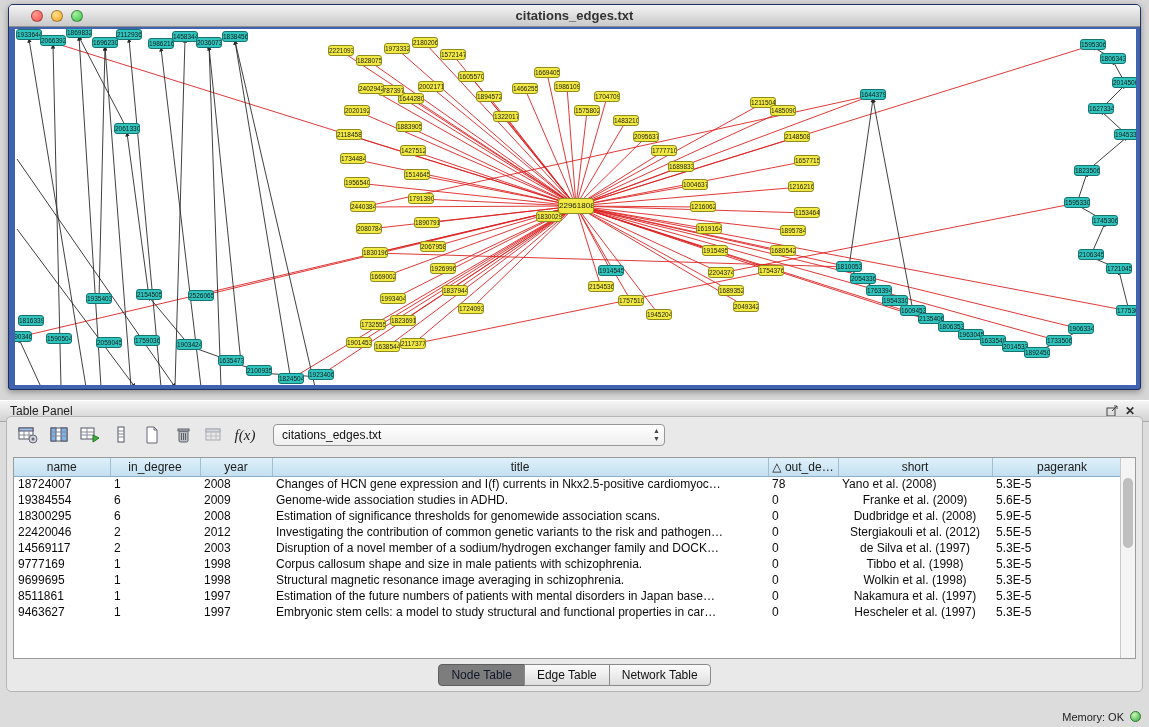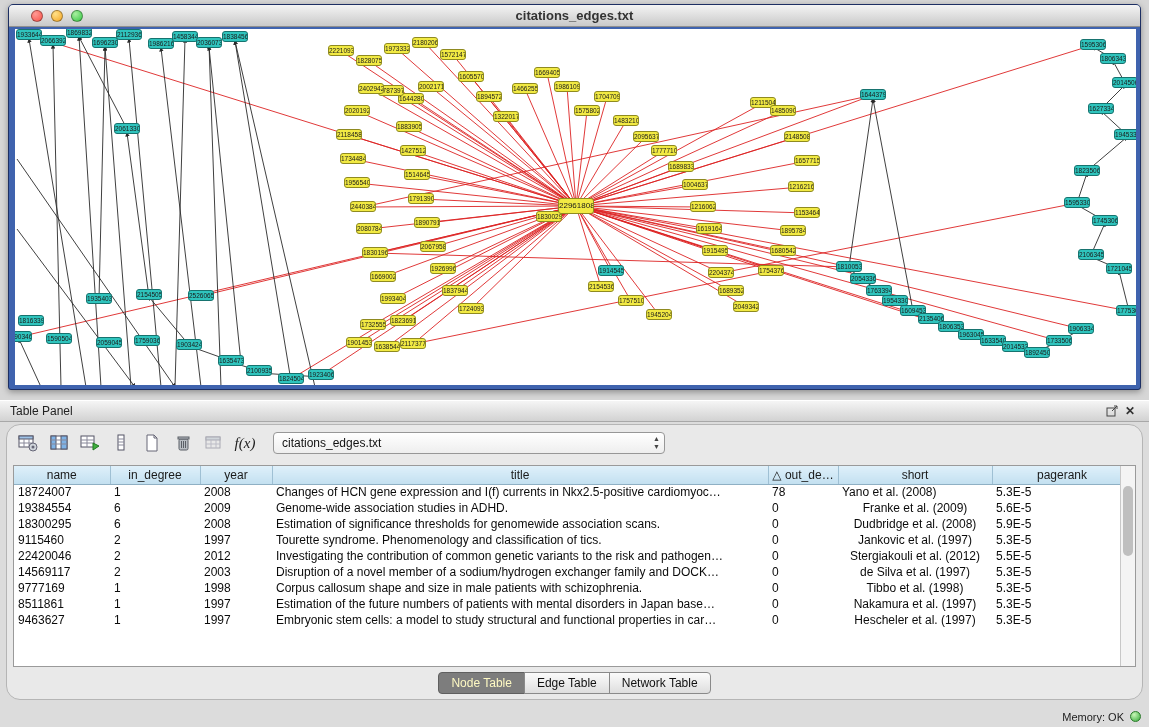--- a/index.html
+++ b/index.html
@@ -51,22 +51,22 @@
   .panel-header {
     height:22px; background:linear-gradient(#f5f5f5,#d2d2d2);
     border-top:1px solid #ffffff; border-bottom:1px solid #a8a8a8;
     display:flex; align-items:center; padding:0 10px; font-size:12px; color:#222;
   }
   .panel-header .spacer { flex:1; }
   .panel-hbtn { width:18px; height:16px; border:none; background:transparent; cursor:default;
     display:flex; align-items:center; justify-content:center; color:#333; font-size:12px; font-weight:bold; }
 
   .panel-content {
-    position:absolute; left:6px; right:6px; top:24px; height:276px;
-    background:#e9e9e9; border:1px solid #b5b5b5; border-radius:14px;
+    position:absolute; left:6px; right:6px; top:16px; height:276px;
+    background:#e9e9e9; border:1px solid #b5b5b5; border-radius:5px;
   }
   .table-toolbar { height:36px; display:flex; align-items:center; gap:5px; padding:0 8px; }
   .tbtn { width:26px; height:26px; border:none; background:transparent; display:flex; align-items:center; justify-content:center; }
   .tbtn svg { display:block; }
   .fx { font-family:"Liberation Serif", serif; font-style:italic; font-size:15px; color:#222; }
 
   .source-select {
     margin-left:10px; width:392px; height:22px; border:1px solid #979797; border-radius:4px;
     background:linear-gradient(#ffffff,#eeeeee); display:flex; align-items:center;
     font-size:12px; color:#111; padding-left:8px; position:relative;
@@ -97,21 +97,21 @@
   .vscroll .thumb { position:absolute; left:2px; top:20px; width:10px; height:70px; border-radius:5px; background:#bfbfbf; }
 
   .tab-row { position:absolute; left:0; right:0; bottom:5px; text-align:center; }
   .tab {
     display:inline-block; padding:3px 12px; font-size:12px; color:#111;
     border:1px solid #8a8a8a; margin-left:-1px;
     background:linear-gradient(#fbfbfb,#dedede);
   }
   .tab:first-child { border-radius:4px 0 0 4px; margin-left:0; }
   .tab:last-child  { border-radius:0 4px 4px 0; }
-  .tab.active { background:#7d7d7d; color:#fef9c3; border-color:#5f5f5f; }
+  .tab.active { background:#7d7d7d; color:#0f172a; border-color:#5f5f5f; }
 
   .status-bar {
     position:absolute; left:0; bottom:0; width:1149px; height:21px;
     display:flex; align-items:center; justify-content:flex-end; gap:6px; padding-right:8px;
     font-size:11px; color:#222;
   }
   .led { width:11px; height:11px; border-radius:50%; border:1px solid #2a7a2a;
     background:radial-gradient(circle at 35% 30%, #c8f7b8, #36a93a); }
 </style>
 </head>
@@ -521,29 +521,20 @@
             <tr>
               <td style="text-align: left;">18300295</td>
               <td style="text-align: left;">6</td>
               <td style="text-align: left;">2008</td>
               <td style="text-align: left;">Estimation of significance thresholds for genomewide association scans.</td>
               <td style="text-align: left;">0</td>
               <td style="text-align: center;">Dudbridge et al. (2008)</td>
               <td style="text-align: left;">5.9E-5</td>
             </tr>
             <tr>
-              <td style="text-align: left;">9115460</td>
-              <td style="text-align: left;">2</td>
-              <td style="text-align: left;">1997</td>
-              <td style="text-align: left;">Tourette syndrome. Phenomenology and classification of tics.</td>
-              <td style="text-align: left;">0</td>
-              <td style="text-align: center;">Jankovic et al. (1997)</td>
-              <td style="text-align: left;">5.3E-5</td>
-            </tr>
-            <tr>
               <td style="text-align: left;">22420046</td>
               <td style="text-align: left;">2</td>
               <td style="text-align: left;">2012</td>
               <td style="text-align: left;">Investigating the contribution of common genetic variants to the risk and pathogen…</td>
               <td style="text-align: left;">0</td>
               <td style="text-align: center;">Stergiakouli et al. (2012)</td>
               <td style="text-align: left;">5.5E-5</td>
             </tr>
             <tr>
               <td style="text-align: left;">14569117</td>
@@ -554,20 +545,29 @@
               <td style="text-align: center;">de Silva et al. (1997)</td>
               <td style="text-align: left;">5.3E-5</td>
             </tr>
             <tr>
               <td style="text-align: left;">9777169</td>
               <td style="text-align: left;">1</td>
               <td style="text-align: left;">1998</td>
               <td style="text-align: left;">Corpus callosum shape and size in male patients with schizophrenia.</td>
               <td style="text-align: left;">0</td>
               <td style="text-align: center;">Tibbo et al. (1998)</td>
+              <td style="text-align: left;">5.3E-5</td>
+            </tr>
+            <tr>
+              <td style="text-align: left;">9699695</td>
+              <td style="text-align: left;">1</td>
+              <td style="text-align: left;">1998</td>
+              <td style="text-align: left;">Structural magnetic resonance image averaging in schizophrenia.</td>
+              <td style="text-align: left;">0</td>
+              <td style="text-align: center;">Wolkin et al. (1998)</td>
               <td style="text-align: left;">5.3E-5</td>
             </tr>
             <tr>
               <td style="text-align: left;">8511861</td>
               <td style="text-align: left;">1</td>
               <td style="text-align: left;">1997</td>
               <td style="text-align: left;">Estimation of the future numbers of patients with mental disorders in Japan base…</td>
               <td style="text-align: left;">0</td>
               <td style="text-align: center;">Nakamura et al. (1997)</td>
               <td style="text-align: left;">5.3E-5</td>

